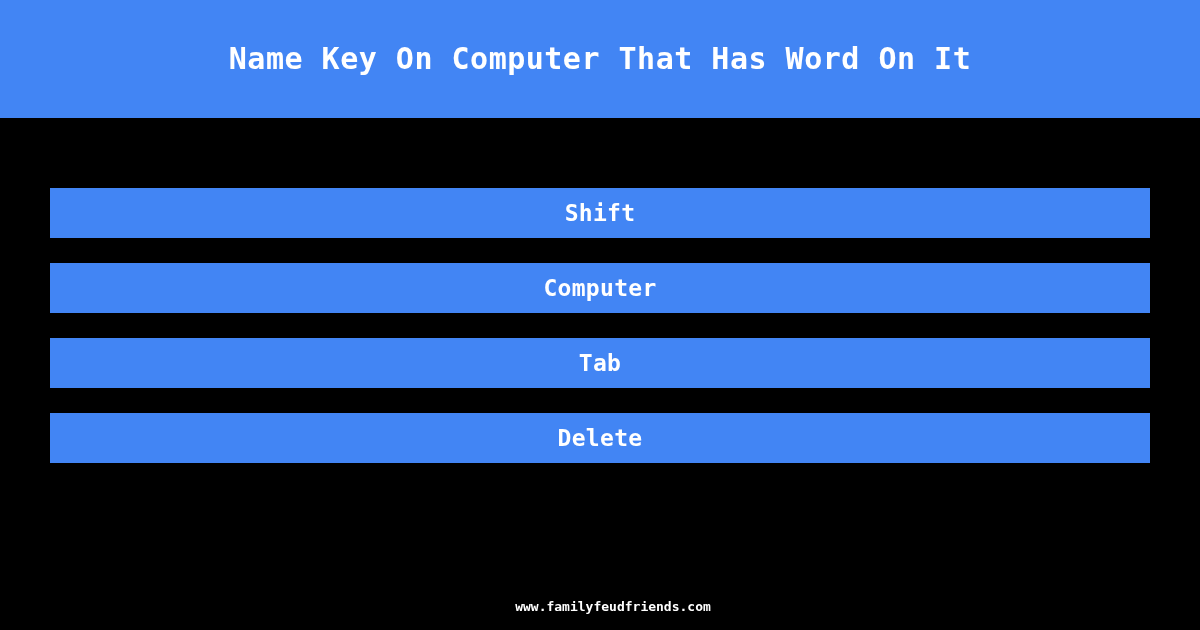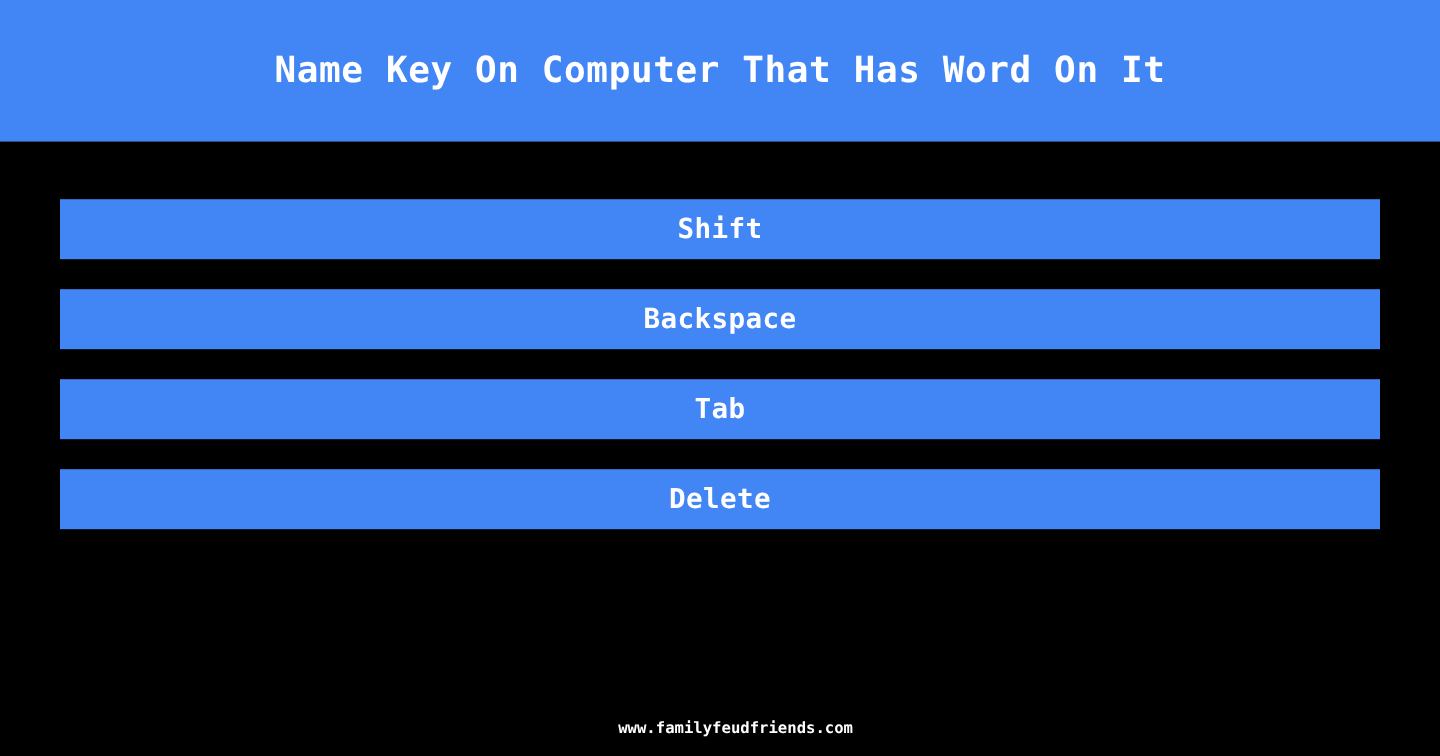--- a/index.html
+++ b/index.html
@@ -15,21 +15,20 @@
     overflow: hidden;
   }
 
   .page {
     position: relative;
     width: 1200px;
     height: 630px;
     background: #000000;
     display: flex;
     flex-direction: column;
-    gap: 16px;
   }
 
   
   .header-banner {
     width: 1200px;
     height: 118px;
     background: #4285f4;
     display: flex;
     align-items: center;
     justify-content: center;
@@ -48,20 +47,21 @@
     white-space: nowrap;
     padding: 0 20px;
   }
 
   
   .answers-area {
     flex: 1 1 auto;
     position: relative;
     padding: 32px 50px 12px 50px;
     box-sizing: border-box;
+    margin-top: 38px;
   }
 
   .answer-list {
     display: flex;
     flex-direction: column;
     gap: 25px;
   }
 
   .answer-row {
     width: 1100px;
@@ -112,21 +112,21 @@
   </div>
 
   <div class="answers-area">
     <div class="answer-list">
 
       <div class="answer-row">
         <span class="answer-text">Shift</span>
       </div>
 
       <div class="answer-row">
-        <span class="answer-text">Backspace</span>
+        <span class="answer-text">Computer</span>
       </div>
 
       <div class="answer-row">
         <span class="answer-text">Tab</span>
       </div>
 
       <div class="answer-row">
         <span class="answer-text">Delete</span>
       </div>
 

